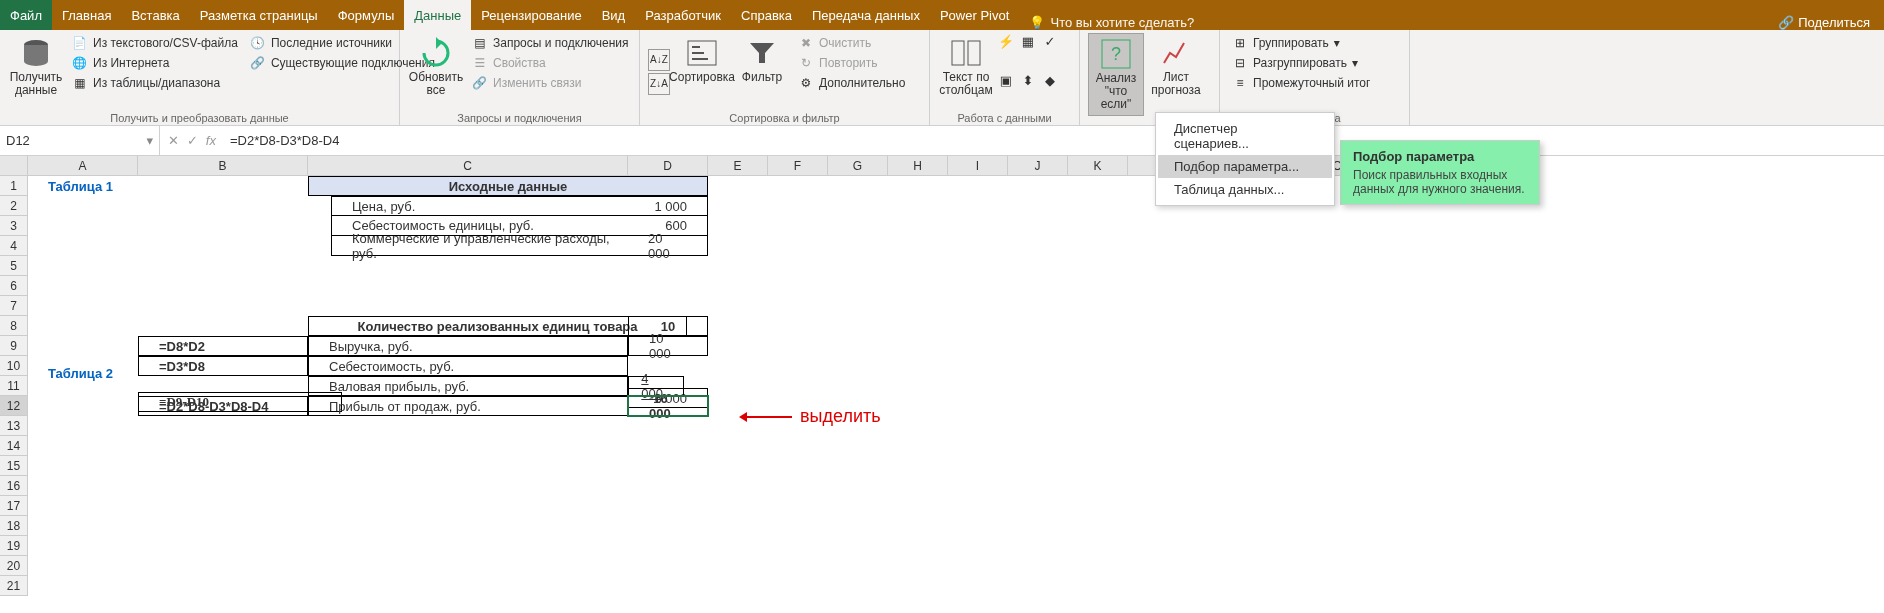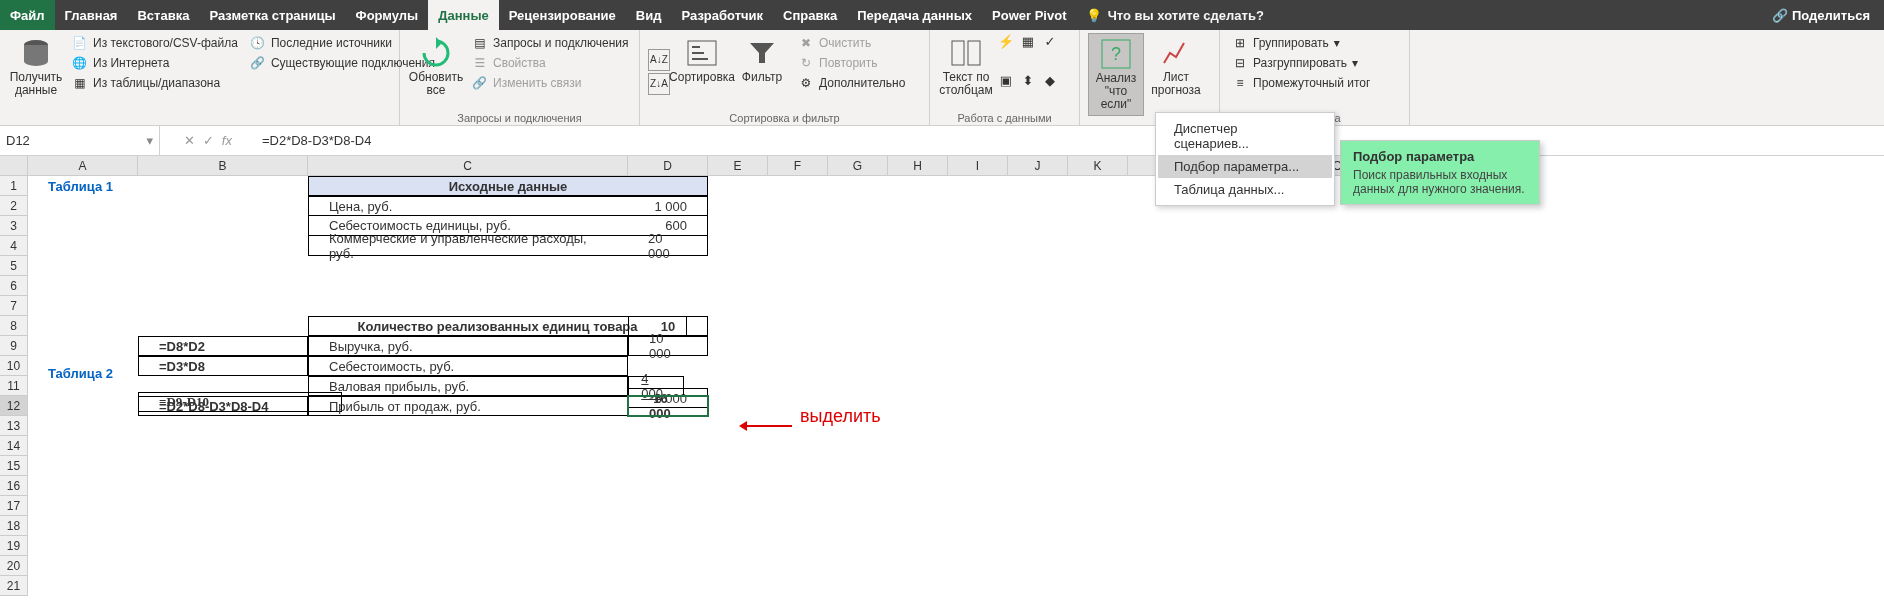--- a/index.html
+++ b/index.html
@@ -1,19 +1,19 @@
 <!DOCTYPE html>
 <html><head>
 <meta charset="utf-8">
 <style>
 * { margin: 0; padding: 0; box-sizing: border-box; font-family: "Segoe UI", Arial, sans-serif; }
 body { background: #fff; width: 1884px; height: 613px; overflow: hidden; font-size: 13px; color: #333; }
 
 
-.titlebar { height: 30px; background: #404040; display: flex; align-items: center; color: #fff; font-weight: bold; }
+.titlebar { height: 30px; background: #a16207; display: flex; align-items: flex-end; color: #fff; }
 .titlebar .tabs { display: flex; height: 100%; }
 .titlebar .tab { padding: 0 10px; display: flex; align-items: center; font-size: 13px; cursor: pointer; }
 .titlebar .tab.active { background: #f3f2f1; color: #217346; }
 .titlebar .tab.file { background: #217346; color: #fff; }
 .titlebar .search-hint { display:flex; align-items:center; gap:5px; margin-left:10px; opacity:0.95;}
 .titlebar .right { margin-left:auto; display:flex; align-items:center; gap:12px; padding-right:14px;}
 
 
 .ribbon { background: #f3f2f1; border-bottom: 1px solid #d0d0d0; display:flex; height:96px; position:relative;}
 .group { border-right:1px solid #d0d0d0; padding:3px 8px 0 8px; display:flex; flex-direction:column; height:96px; }
@@ -33,47 +33,47 @@
 .dropdown-menu { position:absolute; top:112px; left:1155px; background:#fff; border:1px solid #ccc; box-shadow:2px 2px 6px rgba(0,0,0,0.2); z-index:20; width:180px; padding:4px 2px;}
 .dropdown-menu .mi { padding:4px 16px; font-size:13px; cursor:pointer; }
 .dropdown-menu .mi:hover, .dropdown-menu .mi.hover { background:#d3d3d3; }
 
 
 .tooltip { position:absolute; top:140px; left:1340px; background:#86efac; border:1px solid #ccc; box-shadow:3px 3px 6px rgba(0,0,0,0.2); padding:8px 12px; width:200px; z-index:19; }
 .tooltip .tt-title { font-weight:bold; font-size:13px; margin-bottom:4px;}
 .tooltip .tt-body { font-size:12px; color:#444;}
 
 
-.namebox-row { display:flex; align-items:center; border-bottom:1px solid #d0d0d0; height:30px; background:#fff;gap:16px;}
+.namebox-row { display:flex; align-items:center; border-bottom:1px solid #d0d0d0; height:30px; background:#fff;}
 .namebox { width:160px; border-right:1px solid #d0d0d0; padding:0 6px; display:flex; align-items:center; justify-content:space-between; height:100%;}
 .fx-icons { display:flex; align-items:center; gap:8px; padding:0 8px; color:#999;}
 .formula-input { flex:1; padding:0 6px; font-size:13px; }
 
 
 .sheet { position:relative; }
 .corner { position:absolute; left:0; top:0; width:28px; height:20px; background:#e6e6e6; border-right:1px solid #ccc; border-bottom:1px solid #ccc;}
 .col-headers { position:absolute; left:28px; top:0; height:20px; display:flex;}
 .col-h { background:#e6e6e6; border-right:1px solid #ccc; border-bottom:1px solid #ccc; display:flex; align-items:center; justify-content:center; font-size:12px; color:#333; height:20px;}
 .row-headers { position:absolute; left:0; top:20px; width:28px;}
 .row-h { height:20px; background:#f0f0f0; border-right:1px solid #ccc; border-bottom:1px solid #ccc; display:flex; align-items:center; justify-content:center; font-size:12px; color:#333;}
 .row-h.sel { background:#d3d3d3; }
 .cells { position:absolute; left:28px; top:20px; }
 .cell { position:absolute; height:20px; display:flex; align-items:center; padding:0 20px; font-size:13px; }
 .hdr-blue { background:#d9e1f2; font-weight:bold; text-align:center; justify-content:center; border:1px solid #000;}
 .b-all { border:1px solid #000; }
 .b-t { border-top:1px solid #000;}
 .b-b { border-bottom:1px solid #000;}
-.b-l { border-left:1px solid #000;}
+.b-l { border-left:1px solid #000;margin-left:23px;}
 .b-r { border-right:1px solid #000;}
 .bold { font-weight:bold;}
 .blue-txt { color:#0563c1; font-weight:bold;}
 .right-align { justify-content:flex-end;}
 .center { justify-content:center;}
 .sel-cell { outline:2px solid #217346; outline-offset:-1px; }
-.annot { position:absolute; color:#d00; font-size:18px; display:flex; align-items:flex-end; gap:8px;padding-left:32px;}
+.annot { position:absolute; color:#d00; font-size:18px; display:flex; align-items:center; gap:8px;padding-left:32px;}
 .arrow-line { width:50px; height:2px; background:#d00; position:relative;}
 .arrow-line::before { content:""; position:absolute; left:-8px; top:-4px; border:5px solid transparent; border-right:8px solid #d00;}
 
 svg { display:block; }
 </style>
 </head>
 <body>
 
 <div class="titlebar">
   <div class="tabs">
@@ -131,20 +131,21 @@
         <div class="btn-sm">
             <span class="ico">🕓</span>
             <span>Последние источники</span>
           </div>
         <div class="btn-sm">
             <span class="ico">🔗</span>
             <span>Существующие подключения</span>
           </div>
       </div>
     </div>
+    <div class="label">Получить и преобразовать данные</div>
   </div>
 
   <div class="group" style="width:240px;">
     <div class="items">
       <div class="btn-big">
         <span class="ico-lg">
             <svg width="32" height="32">
               <path d="M16 4 A12 12 0 1 1 4 16" fill="none" stroke="#2b7" stroke-width="3"></path>
               <path d="M16 0 l6 6 -6 6 z" fill="#2b7"></path>
             </svg>

